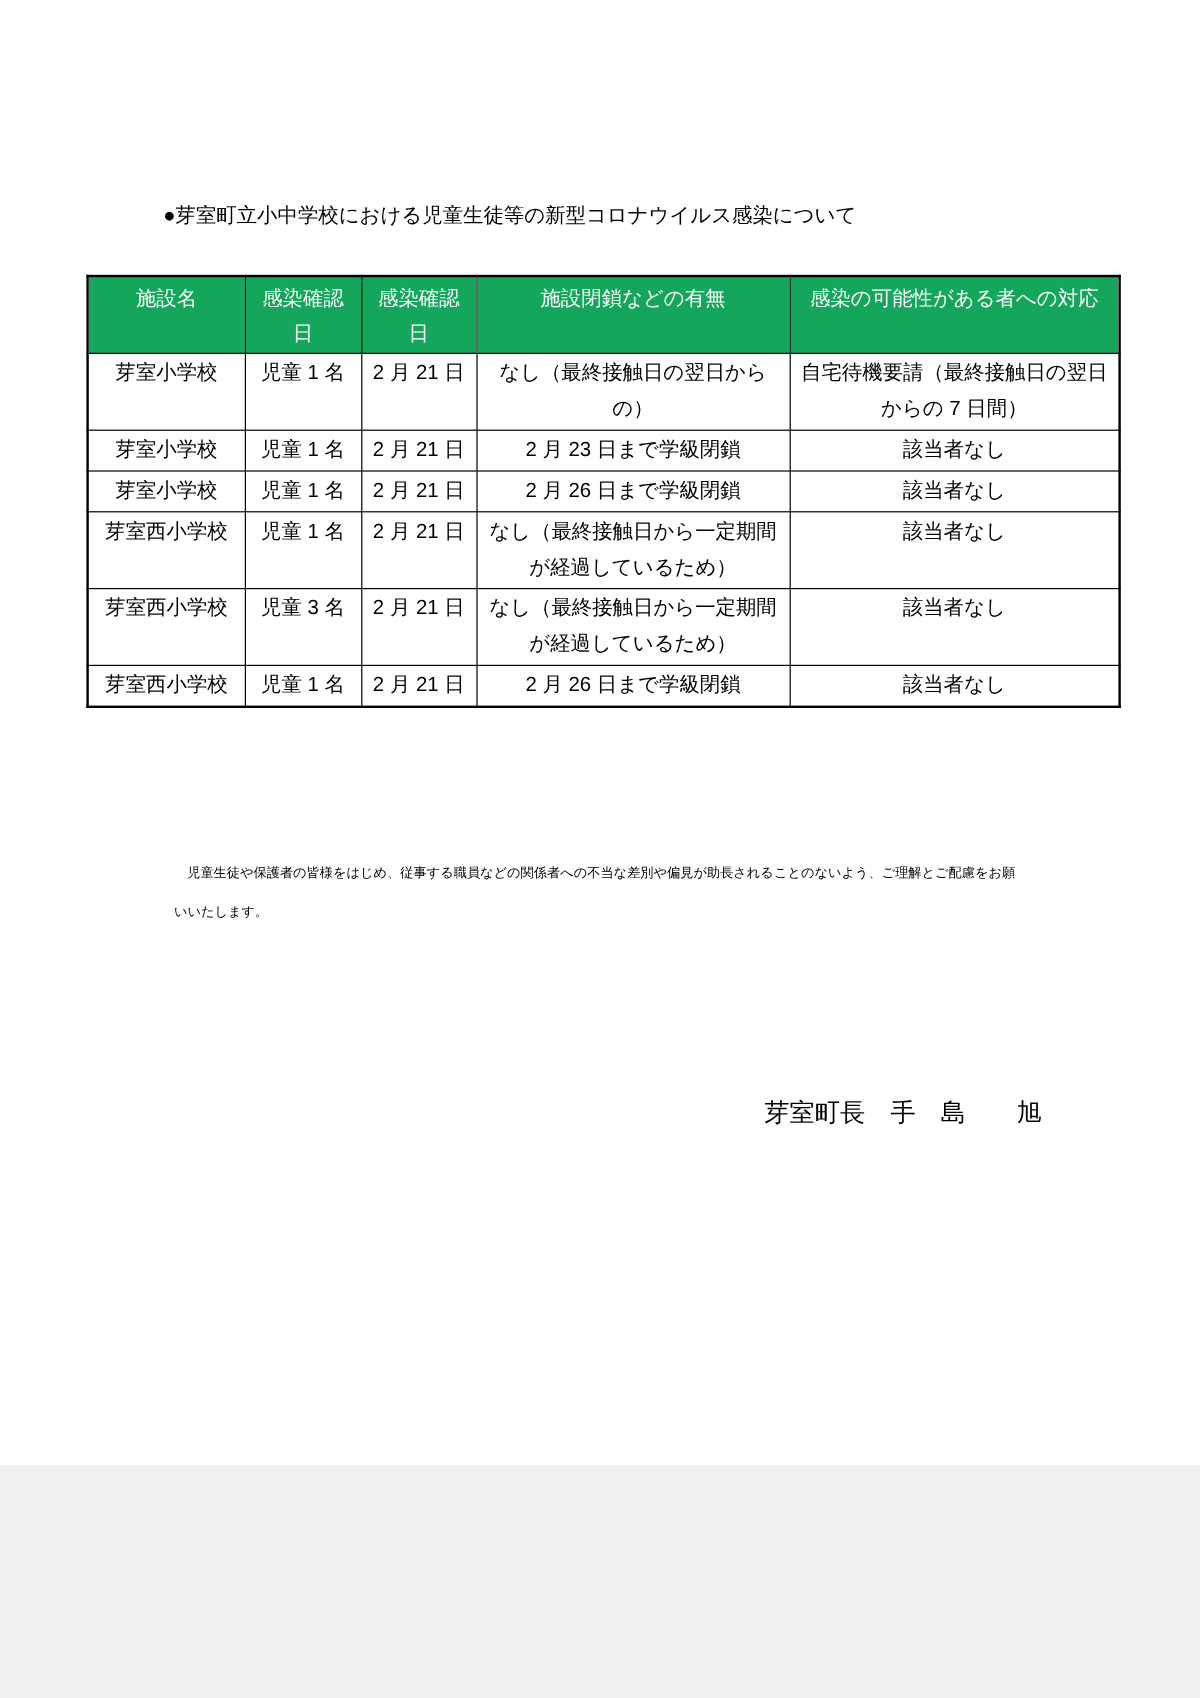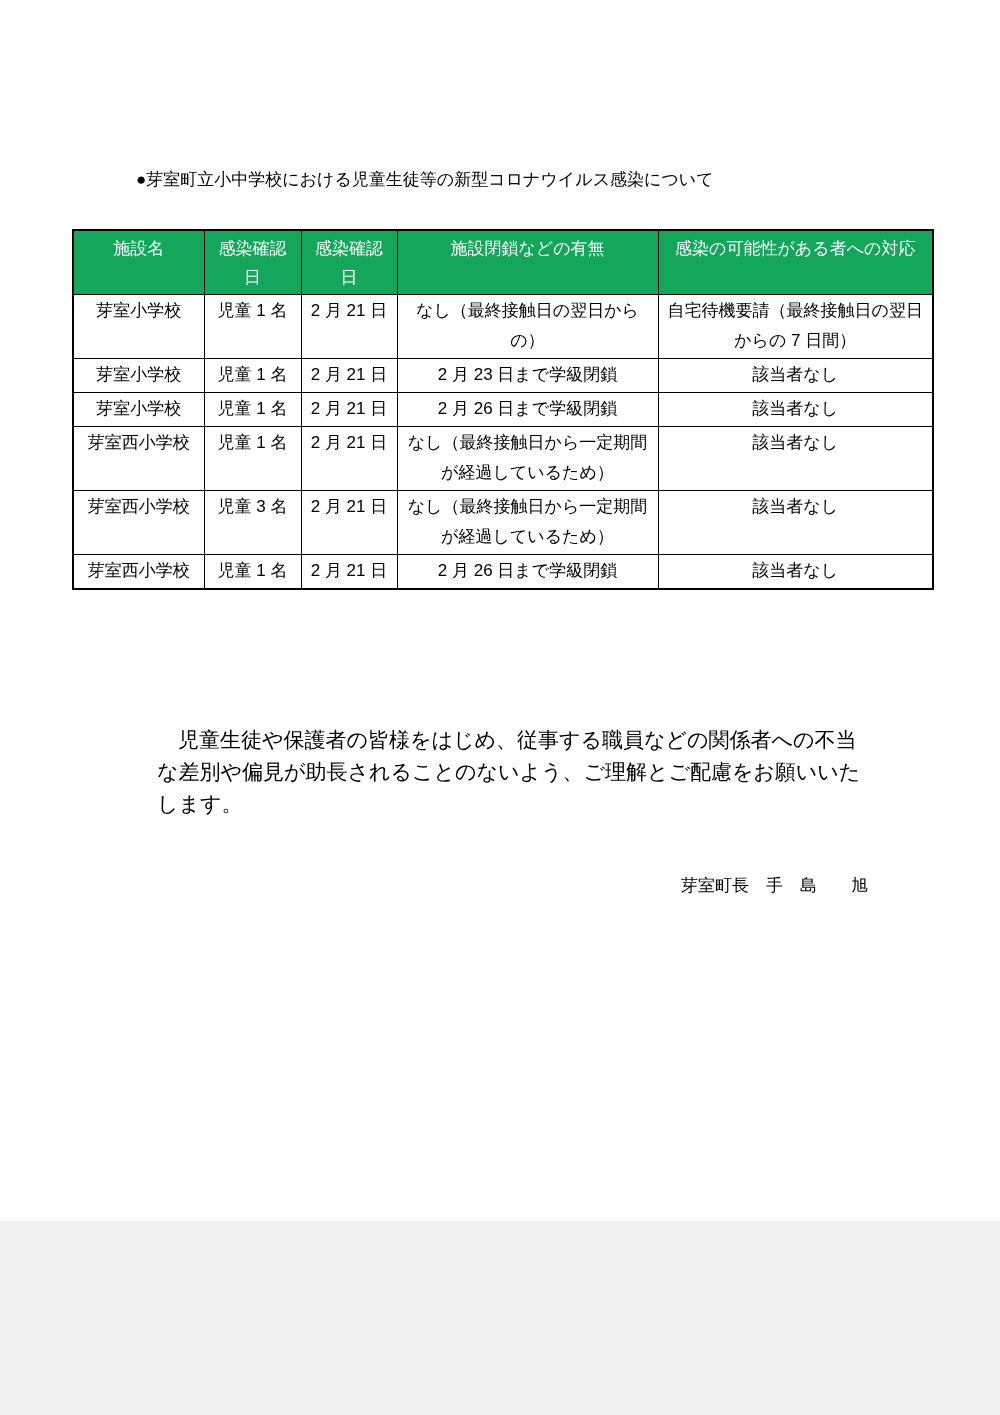--- a/index.html
+++ b/index.html
@@ -54,33 +54,33 @@
     line-height:29px;
     padding-top:3px;
   }
   col.c1{width:131px}
   col.c2{width:97px}
   col.c3{width:96px}
   col.c4{width:261px}
   col.c5{width:275px}
   .para{
     position:absolute;
-    margin:12px;
-    font-size:21px;
+    margin:0;
+    font-size:11px;
     line-height:32px;
     text-indent:1em;
   }
   .p1{left:145px;top:712px;width:706px;}
   .p2{left:145px;top:808px;width:706px;white-space:nowrap;}
   .signatures{
     position:absolute;
     right:132px;
-    top:870px;
+    top:912px;
     text-align:left;
-    font-size:17px;
+    font-size:21px;
     line-height:31px;
   }
 </style>
 </head>
 <body>
 
 <div class="page">
 
   <div class="doc-title">●芽室町立小中学校における児童生徒等の新型コロナウイルス感染について</div>
 

